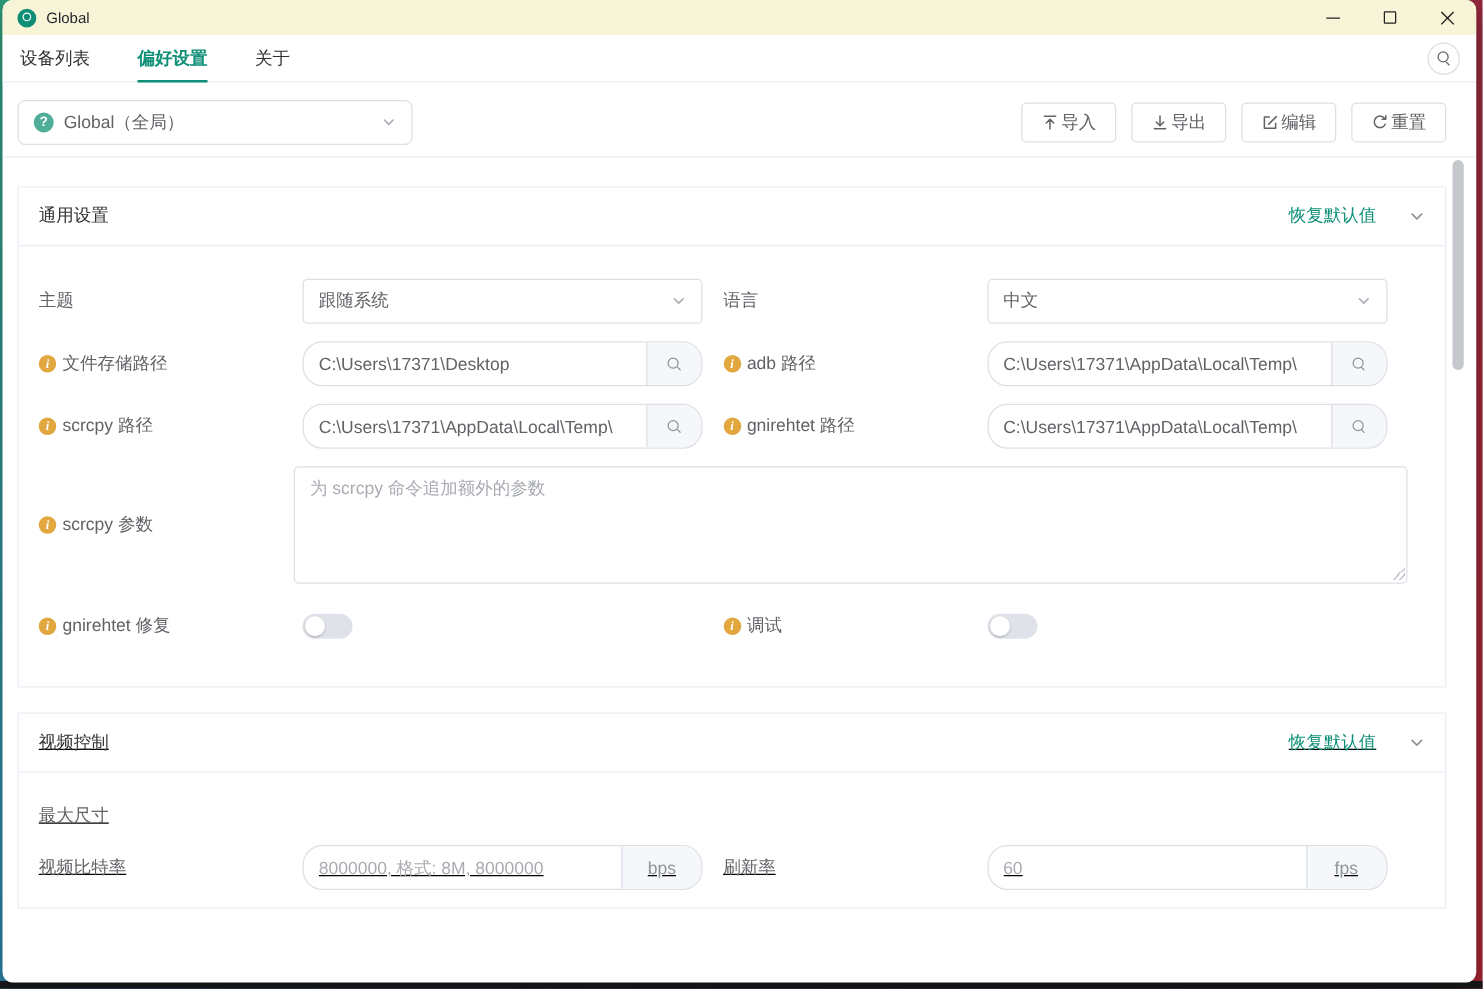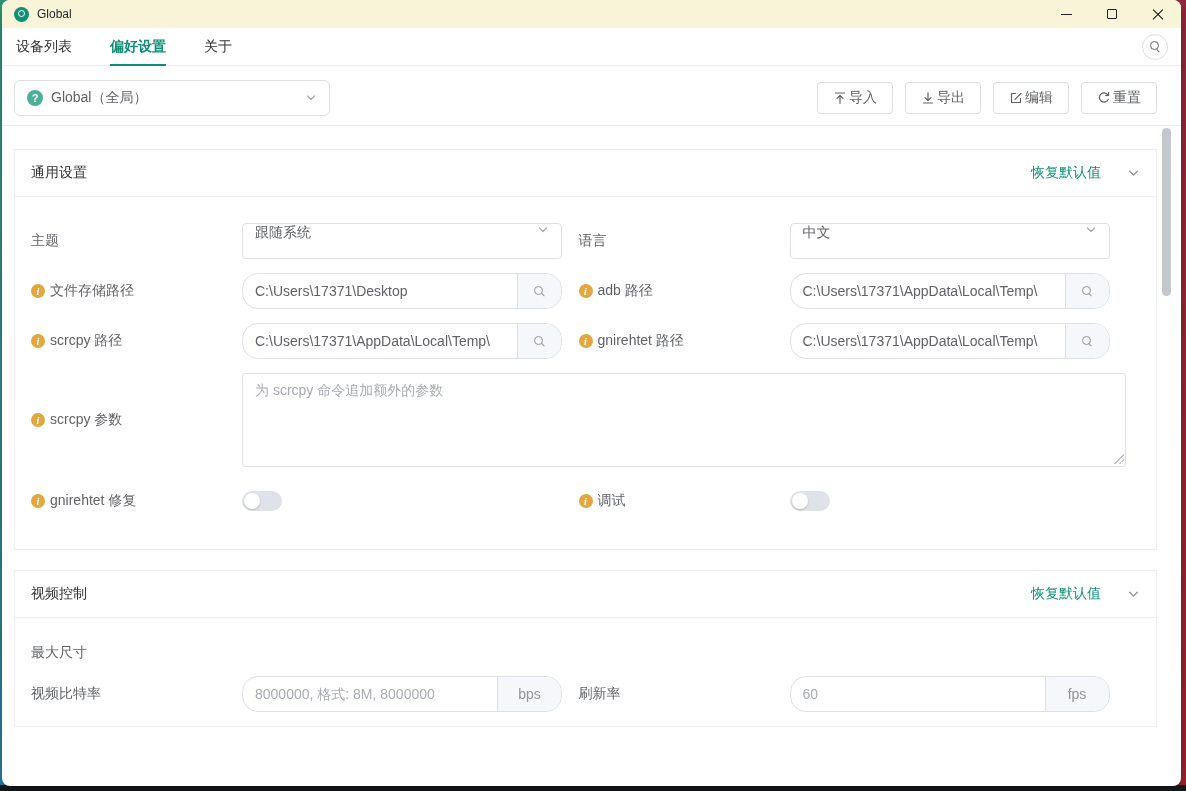--- a/index.html
+++ b/index.html
@@ -45,39 +45,39 @@
   .scope-text { font-size: 14px; color: #606266; }
   .qicon { width: 16px; height: 16px; border-radius: 50%; background: var(--question, #4fae97); color: #fff; font-size: 11px; font-weight: bold; display: flex; align-items: center; justify-content: center; flex: none; }
   .chev { color: #a8abb2; flex: none; }
   .scope-select .chev { margin-left: auto; }
   .toolbar-buttons { margin-left: auto; display: flex; gap: 12px; }
   .tb-btn { height: 32px; padding: 0 15px; border: 1px solid #dcdfe6; border-radius: 4px; background: #fff; display: flex; align-items: center; gap: 2px; font-size: 14px; color: #606266; cursor: pointer; font-family: inherit; }
   .tb-btn svg { color: #606266; }
   
   .scroll { flex: 1; overflow: hidden; padding: 23px 24px 0 12px; }
   .card { border: 1px solid #ebeef5; background: #fff; }
-  .card + .card { margin-top: 20px; }
+  .card + .card { margin-top: 20px; text-decoration: underline; }
   .card-header { height: 47px; display: flex; align-items: center; padding: 0 16px; border-bottom: 1px solid #ebeef5; }
   .card-title { font-size: 14px; color: #303133; }
   .restore { margin-left: auto; font-size: 14px; color: var(--accent, #0e8f76); cursor: pointer; }
   .collapse-arrow { margin-left: 26px; color: #909399; cursor: pointer; display: flex; }
   .card-body { padding: 26px 30px 38px 16px; }
   .frow { display: flex; margin-bottom: 14px; }
   .trow { display: flex; margin-top: 24px; }
   .half { flex: 1; display: flex; align-items: center; min-width: 0; }
   .lbl { width: 200px; flex: none; display: flex; align-items: center; gap: 5px; font-size: 14px; color: #606266; }
   .info { width: 14px; height: 14px; border-radius: 50%; background: var(--warning, #e2a73e); color: #fff; font-size: 10px; font-weight: bold; font-style: italic; font-family: "Liberation Serif", serif; display: inline-flex; align-items: center; justify-content: center; flex: none; }
   .ctrl { margin-left: 11px; }
-  .select { width: 320px; height: 36px; border: 1px solid #dcdfe6; border-radius: 4px; background: #fff; display: flex; justify-content: space-between; padding: 0 12px; font-size: 14px; color: #606266; cursor: pointer; }
+  .select { width: 320px; height: 36px; border: 1px solid #dcdfe6; border-radius: 4px; background: #fff; display: flex; align-items: center; justify-content: space-between; padding: 0 12px; font-size: 14px; color: #606266; cursor: pointer; }
   .tinput { width: 320px; height: 36px; border: 1px solid #dcdfe6; border-radius: 16px; background: #fff; display: flex; align-items: center; overflow: hidden; }
   .tinput input { flex: 1; min-width: 0; height: 100%; border: none; outline: none; background: transparent; padding: 0 12px; font-size: 14px; color: #606266; font-family: inherit; }
   .tinput input::placeholder { color: #a8abb2; }
   .append-btn { flex: none; width: 44px; height: 100%; border: none; border-left: 1px solid #dcdfe6; background: #f5f7fa; color: #909399; display: flex; align-items: center; justify-content: center; cursor: pointer; }
   .append-unit { flex: none; width: 64px; height: 100%; border-left: 1px solid #dcdfe6; background: #f5f7fa; color: #909399; font-size: 14px; display: flex; align-items: center; justify-content: center; }
-  .textarea-wrap { flex: 1; margin-left: 11px; position: relative; }
+  .textarea-wrap { flex: 1; margin-left: 4px; position: relative; }
   .textarea-wrap textarea { display: block; width: 100%; height: 94px; border: 1px solid #dcdfe6; border-radius: 4px; padding: 8px 12px; font-size: 14px; color: #606266; font-family: inherit; resize: none; outline: none; }
   .textarea-wrap textarea::placeholder { color: #a8abb2; }
   .resize-grip { position: absolute; right: 2px; bottom: 3px; width: 10px; height: 10px;
     background: linear-gradient(135deg, rgba(0,0,0,0) 0 48%, #c0c4cc 48% 56%, rgba(0,0,0,0) 56% 72%, #c0c4cc 72% 80%, rgba(0,0,0,0) 80%); }
   .switch { width: 40px; height: 20px; border-radius: 10px; background: #dfe3e9; position: relative; margin-left: 11px; cursor: pointer; flex: none; }
   .switch .knob { position: absolute; left: 2px; top: 2px; width: 16px; height: 16px; border-radius: 50%; background: #fff; box-shadow: 0 1px 2px rgba(0,0,0,.2); }
   .scroll-thumb { position: absolute; right: 10px; top: 128px; width: 9px; height: 168px; border-radius: 5px; background: #c4c7cc; cursor: pointer; }
 </style>
 </head>
 <body>

